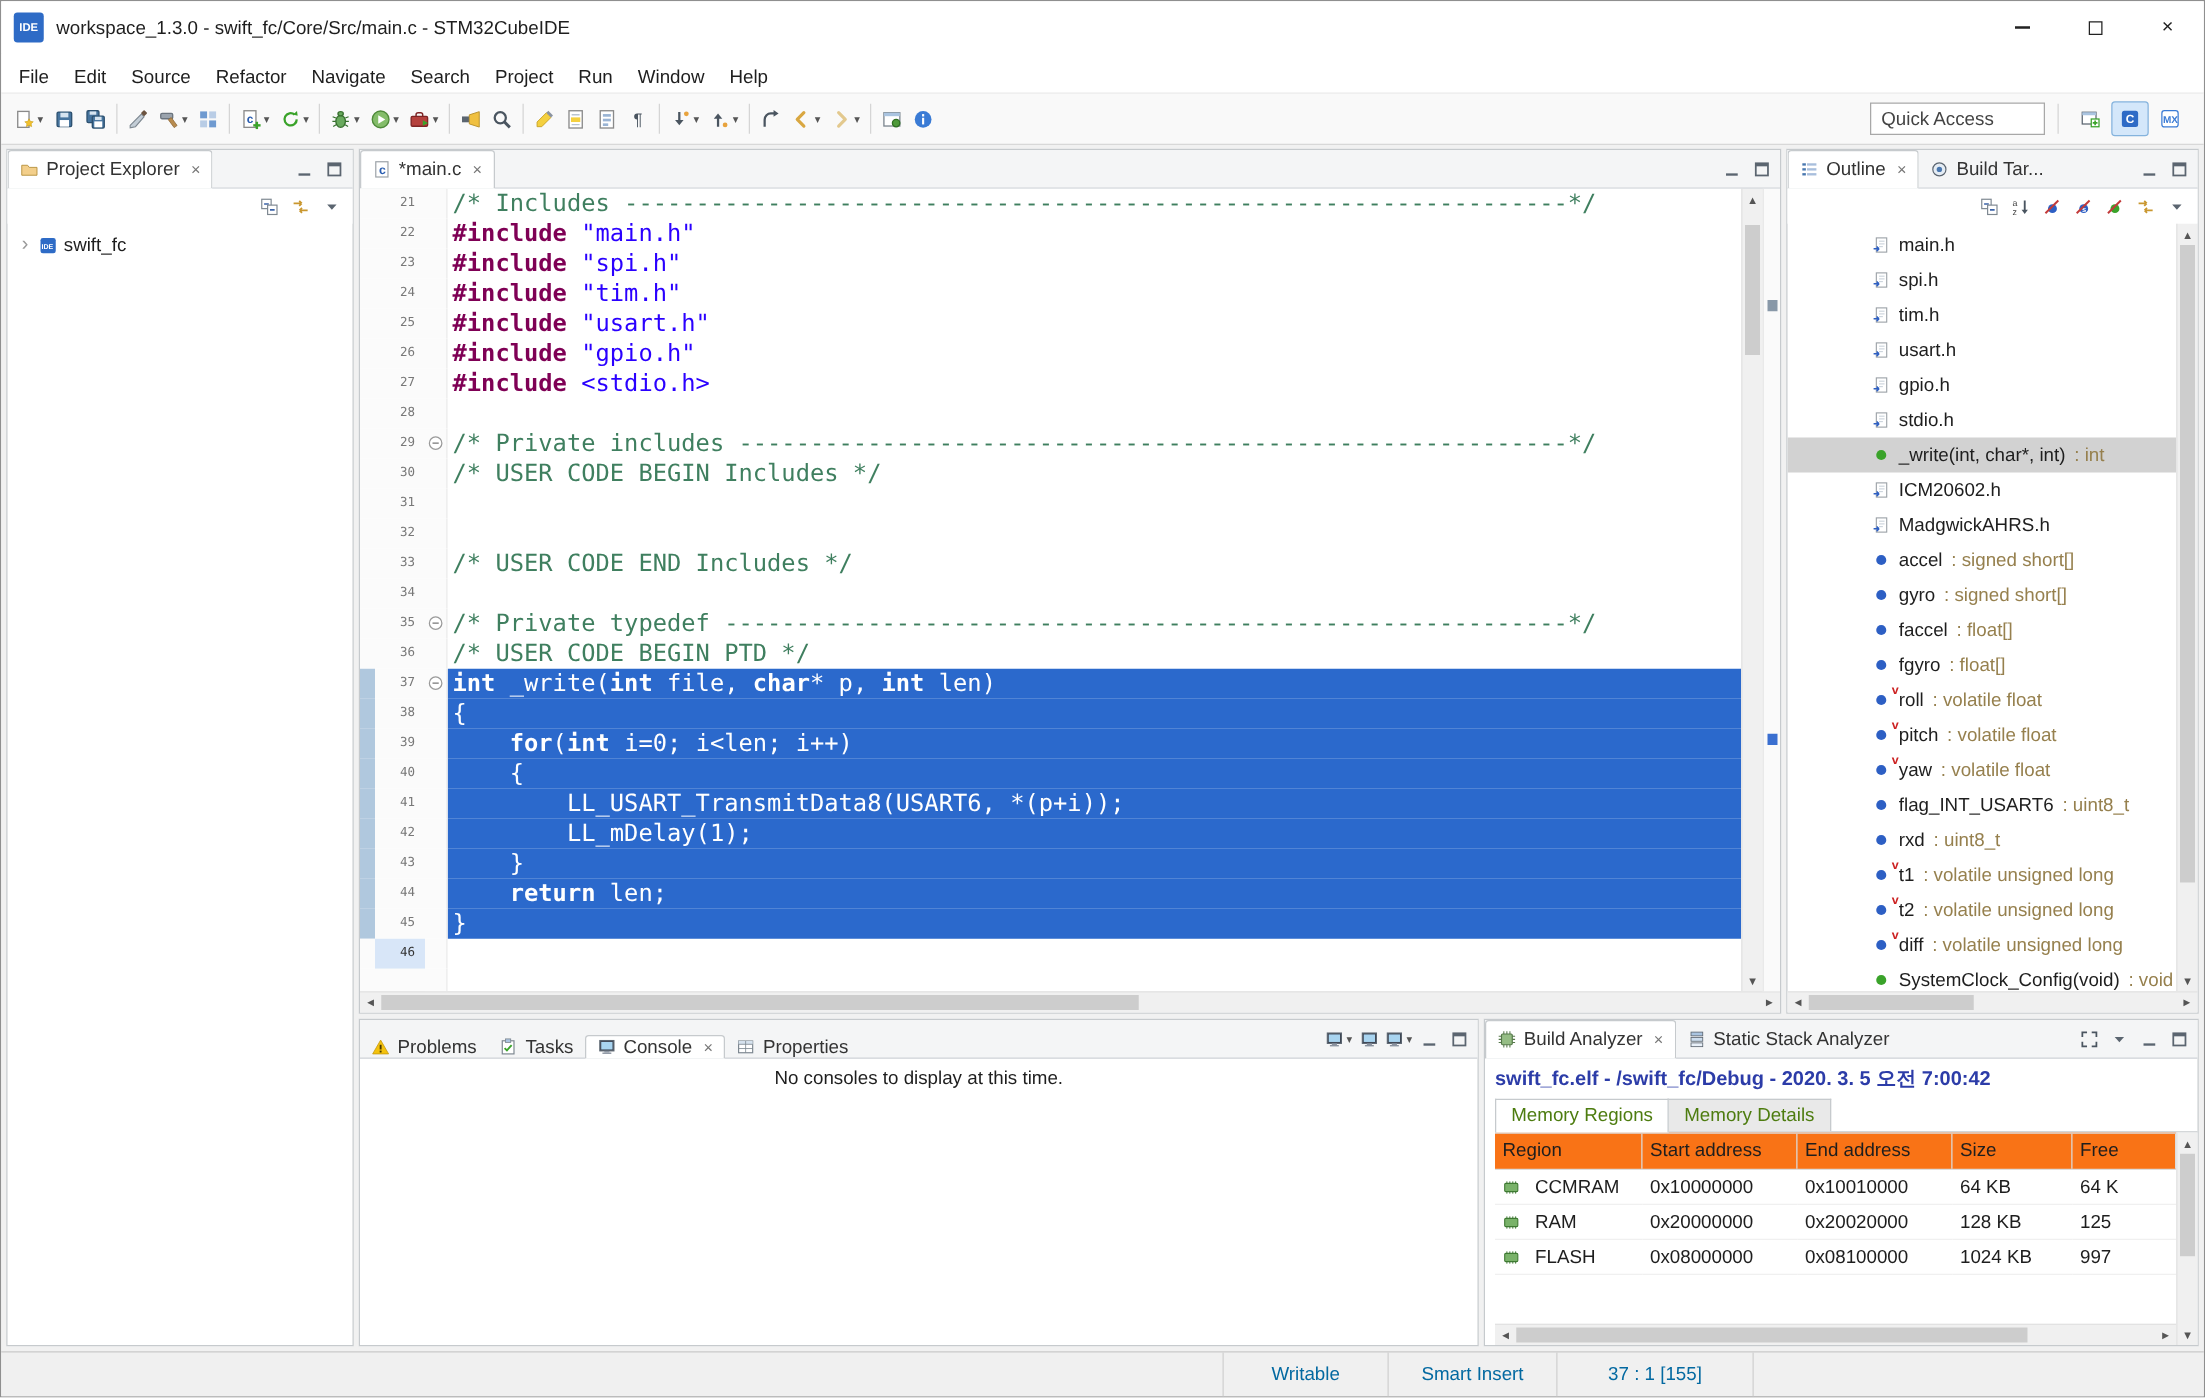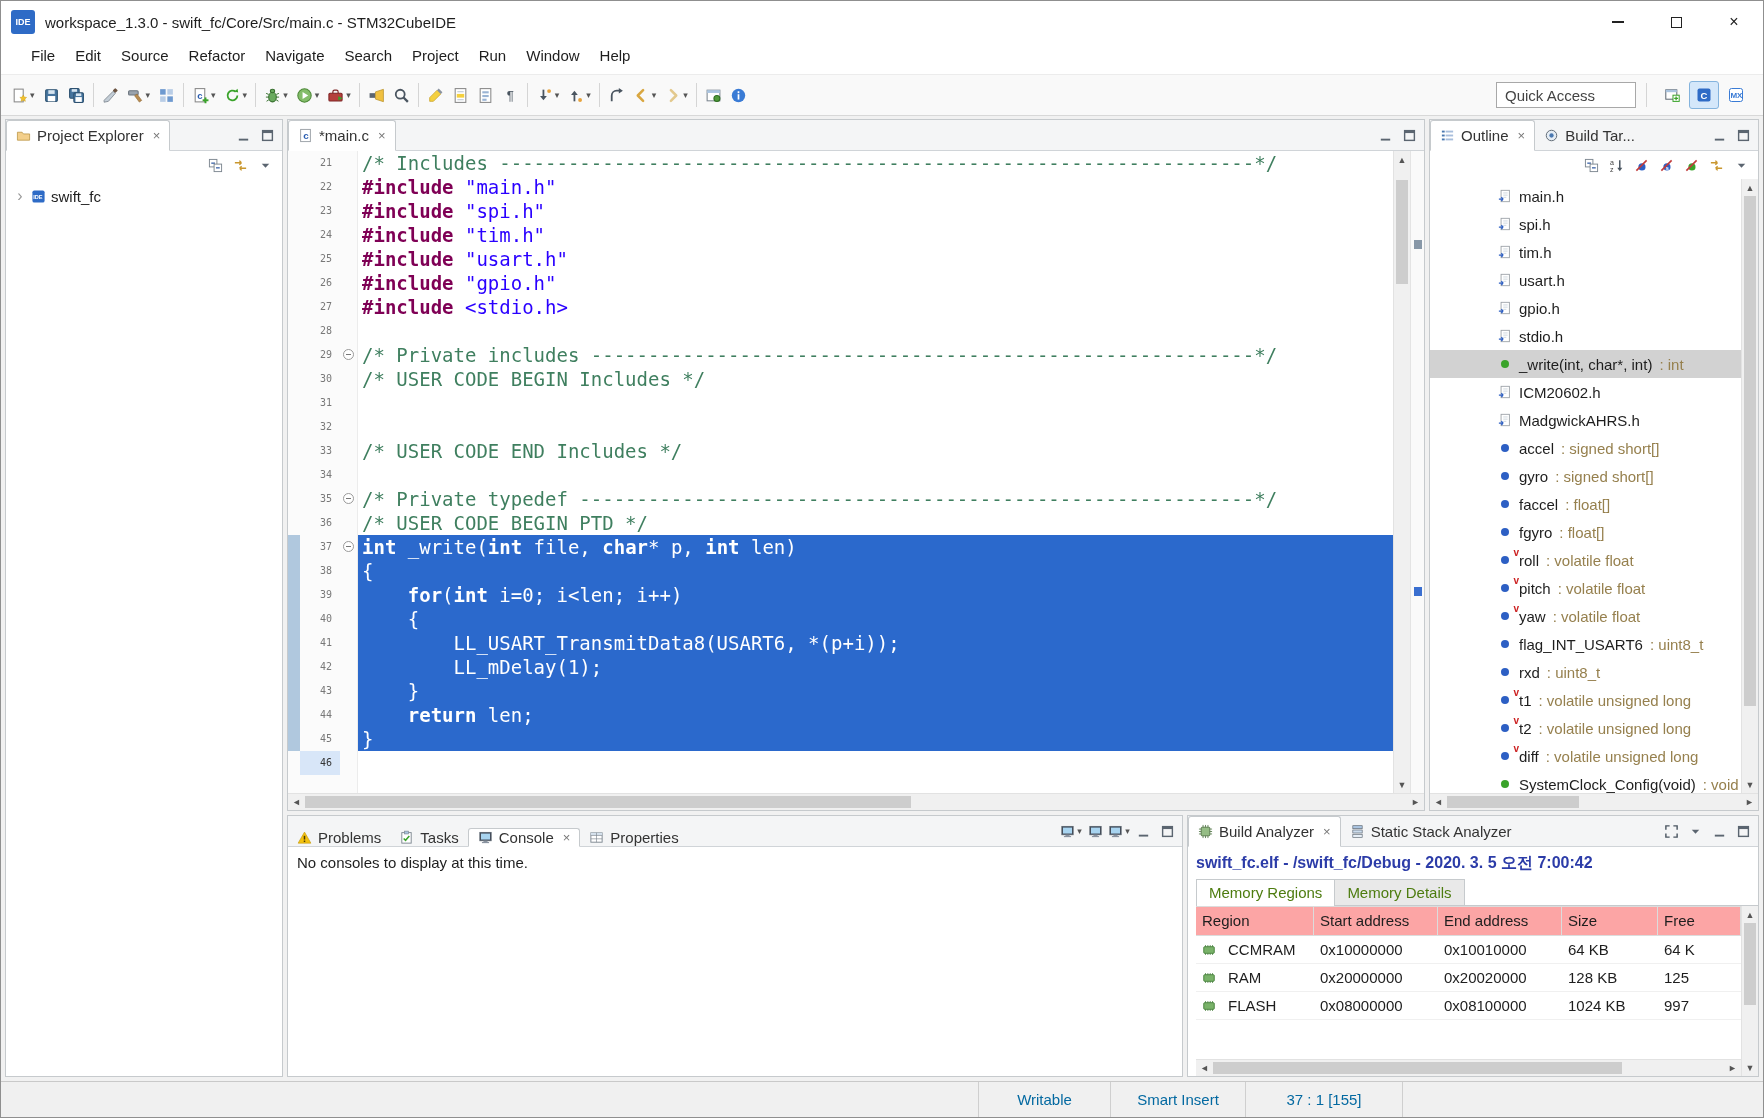--- a/index.html
+++ b/index.html
@@ -14,21 +14,21 @@
   
   .titlebar { height:42px; flex:0 0 auto; display:flex; align-items:center; padding-left:10px; background:#fff; }
   .app-icon { width:24px; height:24px; border-radius:3px; background:#2e6bc6; color:#fff; font-size:9px; font-weight:bold; display:flex; align-items:center; justify-content:center; }
   .title-text { margin-left:10px; }
   .win-controls { margin-left:auto; display:flex; height:100%; }
   .win-btn { width:58px; display:flex; align-items:center; justify-content:center; font-size:16px; color:#222; }
   .win-btn .bar { width:12px; height:1.6px; background:#222; }
   .win-btn .box { width:11px; height:11px; border:1.4px solid #222; }
 
   
-  .menubar { height:31px; flex:0 0 auto; display:flex; align-items:flex-start; padding-left:20px; background:#fff; }
+  .menubar { height:31px; flex:0 0 auto; display:flex; align-items:flex-end; padding-left:4px; background:#fff; }
   .menu-item { padding:4px 10px; cursor:default; }
 
   
   .toolbar { height:42px; flex:0 0 auto; display:flex; align-items:center; padding:0 6px; background:#f9f9f9; border-top:1px solid #ececec; border-bottom:1px solid #d8d8d8; }
   .tb-btn { height:30px; display:flex; align-items:center; padding:0 4px; border-radius:3px; }
   .tb-caret { font-size:9px; color:#555; margin-left:2px; }
   .tb-sep { width:1px; height:24px; background:#d5d5d5; margin:0 4px; flex:0 0 auto; }
   .tb-right { margin-left:auto; display:flex; align-items:center; gap:6px; padding-right:6px; }
   .qa-input { width:140px; height:26px; border:1px solid #a8a8a8; padding:0 8px; font:inherit; color:#333; background:#fff; }
   .qa-input::placeholder { color:#444; opacity:1; }
@@ -98,33 +98,33 @@
   
   .outline-body { flex:1; min-height:0; display:flex; }
   .outline-list { flex:1; min-width:0; overflow:hidden; padding-top:3px; }
   .o-item { display:flex; align-items:center; gap:7px; height:28px; padding-left:68px; white-space:nowrap; }
   .o-item.selected { background:#d2d2d2; }
   .o-icon { position:relative; display:flex; }
   .o-icon .vol { position:absolute; top:-6px; right:-7px; color:#c22; font-size:10px; font-weight:bold; font-style:normal; }
   .o-type { color:var(--decoration); }
 
   
-  .console-msg { padding:7px 9px; flex:1; }
+  .console-msg { padding:7px 9px; flex:1;text-align:center; }
 
   
   .ba-body { flex:1; min-height:0; display:flex; flex-direction:column; padding:2px 0 0 8px; }
   .ba-title { padding:4px 2px 4px 0; font-weight:bold; font-size:16px; color:var(--analyzer_title); white-space:nowrap; overflow:hidden; }
   .ba-subtabs { display:flex; align-items:flex-end; border-bottom:1px solid #c6cacd; flex:0 0 auto; }
   .ba-subtab { padding:4px 12px; border:1px solid #c6cacd; border-bottom:none; background:#e9e9e9; color:#4d7c0f; margin-right:-1px; }
   .ba-subtab.active { background:#fff; position:relative; top:1px; padding-bottom:5px; }
   .ba-tablewrap { flex:1; min-height:0; display:flex; }
   .ba-tcol { flex:1; min-width:0; display:flex; flex-direction:column; }
   .ba-grid { display:grid; grid-template-columns:118px 124px 124px 96px 1fr; flex:0 0 auto; }
   .ba-grid > div { height:28px; line-height:28px; padding-left:6px; overflow:hidden; white-space:nowrap; }
-  .ba-head { background:#fca5a5; border-top:1px solid #dcdcdc; border-bottom:1px solid #dcdcdc; }
+  .ba-head { background:#f97316; border-top:1px solid #dcdcdc; border-bottom:1px solid #dcdcdc; }
   .ba-head > div { border-right:1px solid #dcdcdc; }
   .ba-row > div { border-bottom:1px solid #f0f0f0; }
   .ba-region { display:flex; align-items:center; gap:12px; }
   .ba-fill { flex:1; }
 
   
   .statusbar { height:36px; flex:0 0 auto; background:#f0f0f0; border-top:1px solid #c9c9c9; display:flex; align-items:stretch; color:#0369a1; }
   .sb-flex { flex:1; }
   .sb-cell { display:flex; align-items:center; justify-content:center; border-left:1px solid #cfcfcf; }
   .sb-w { width:132px; } .sb-i { width:135px; } .sb-p { width:158px; border-right:1px solid #cfcfcf; }

